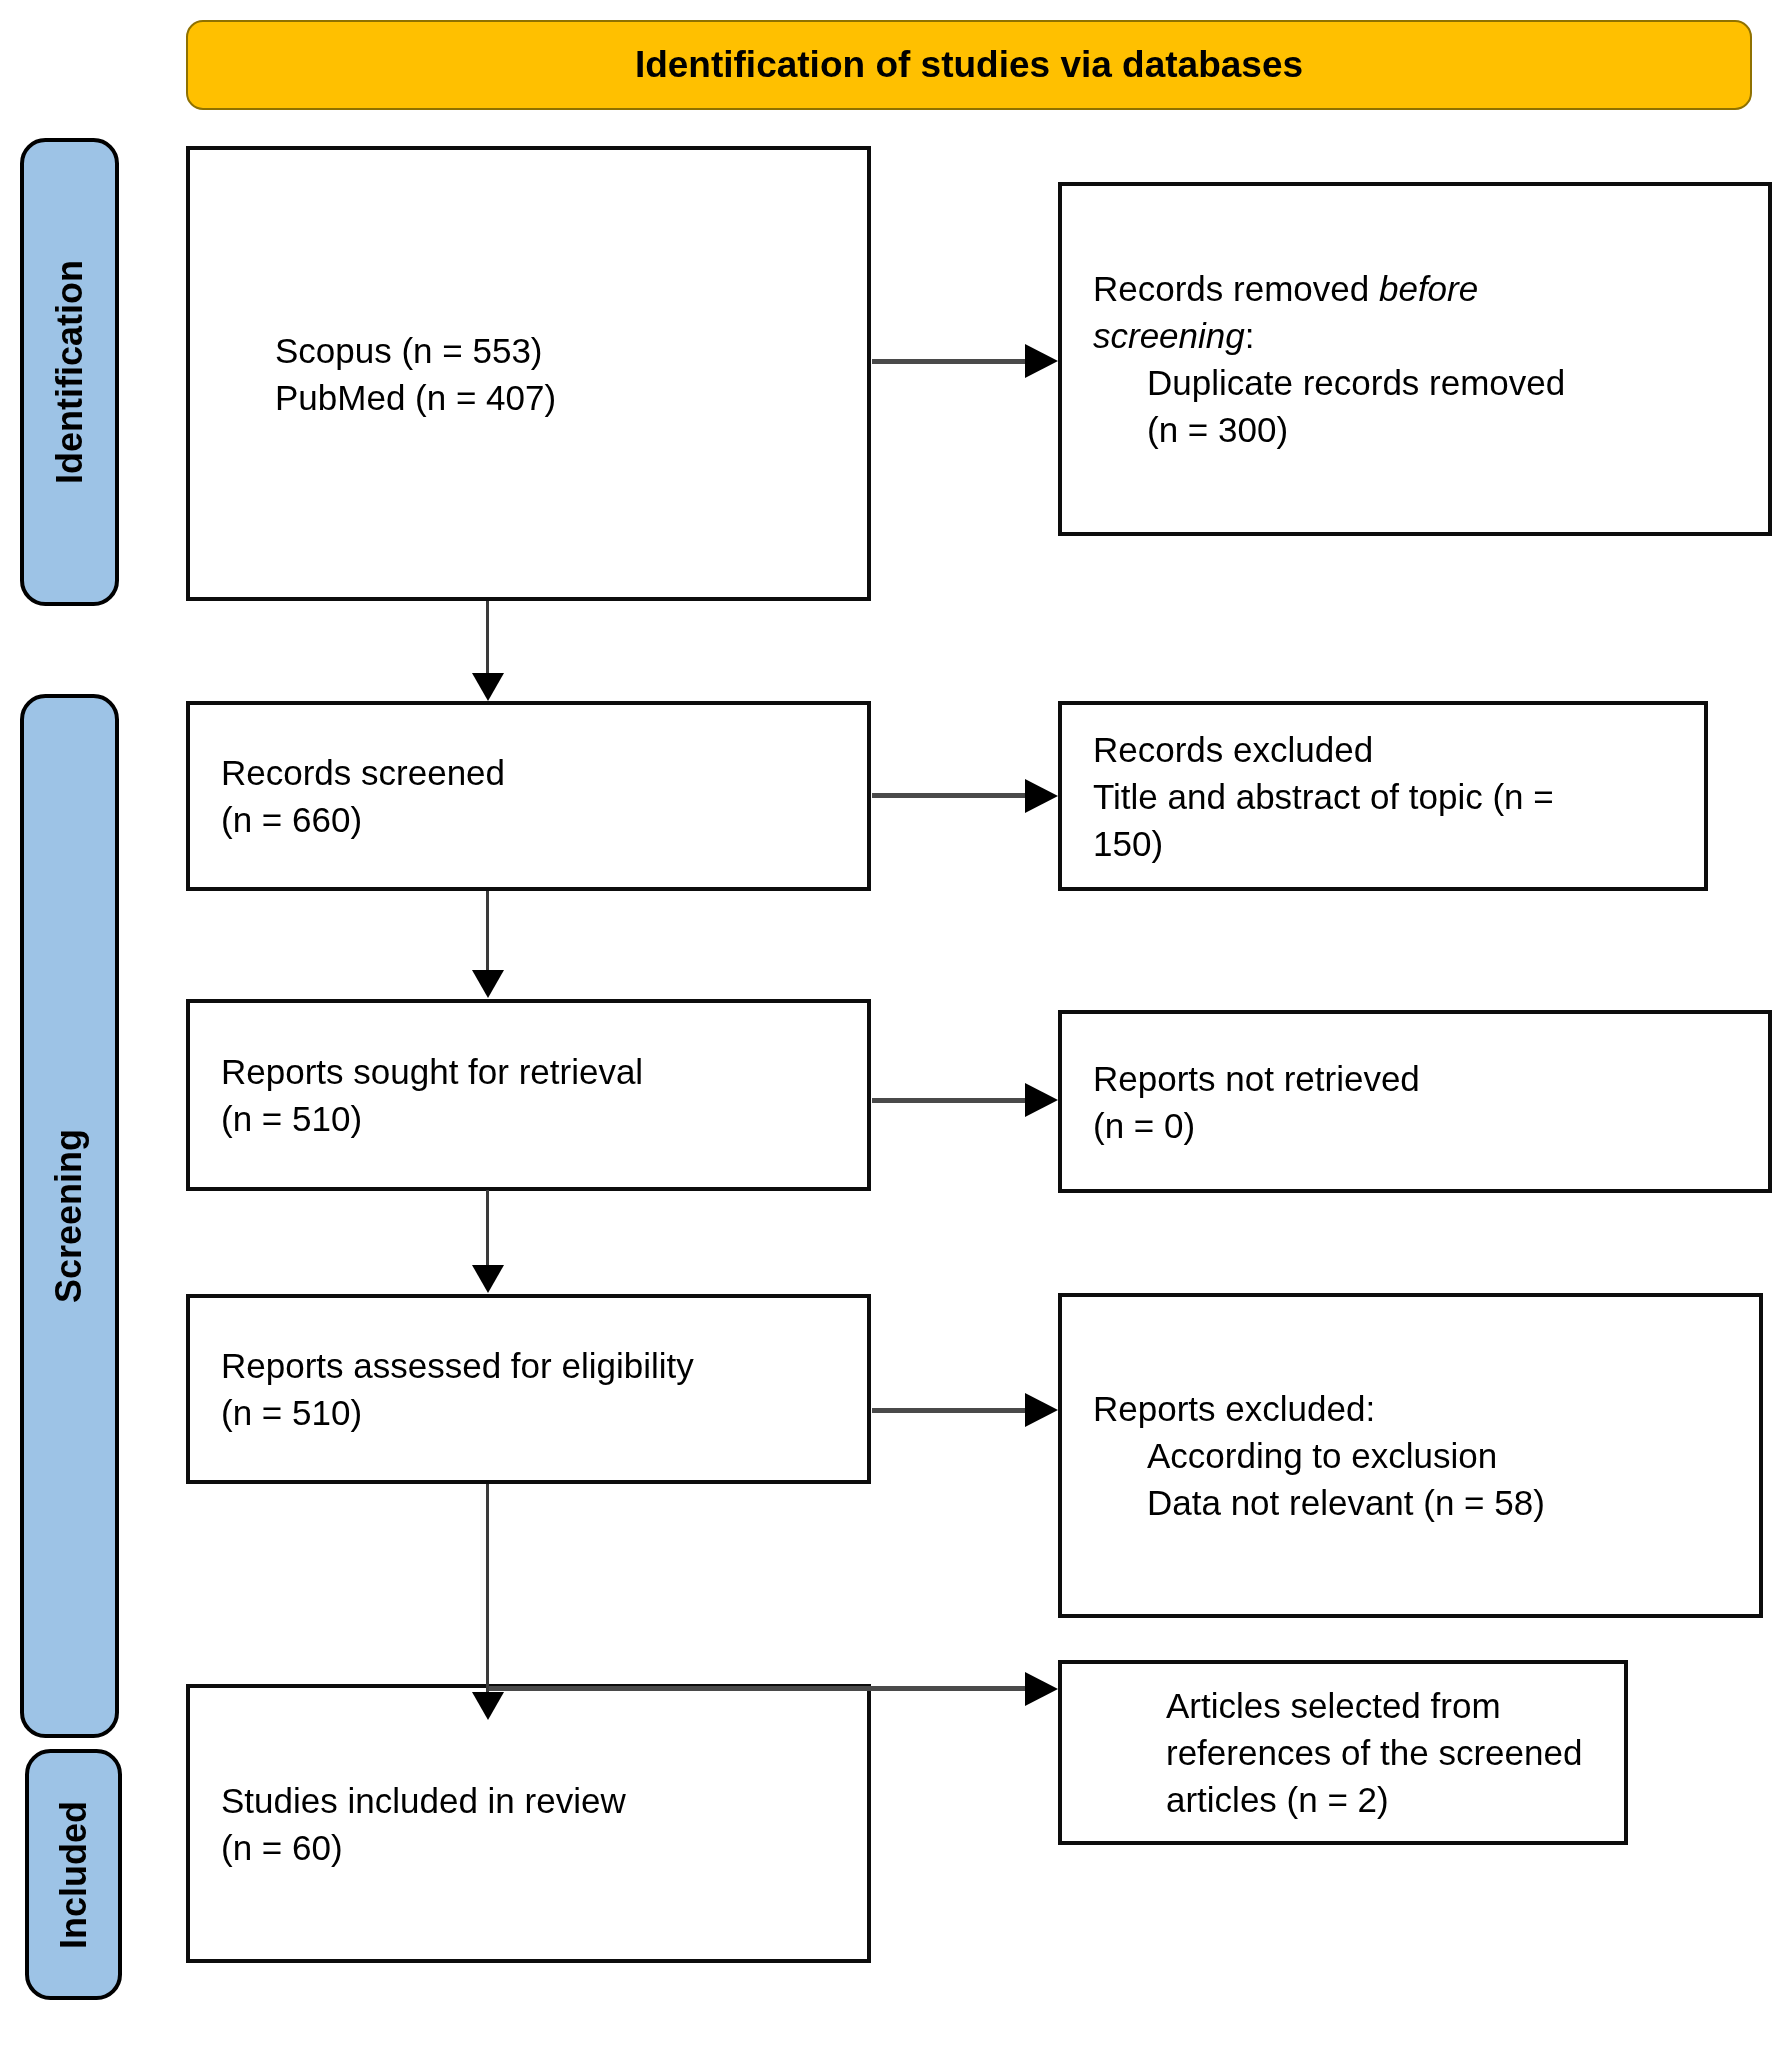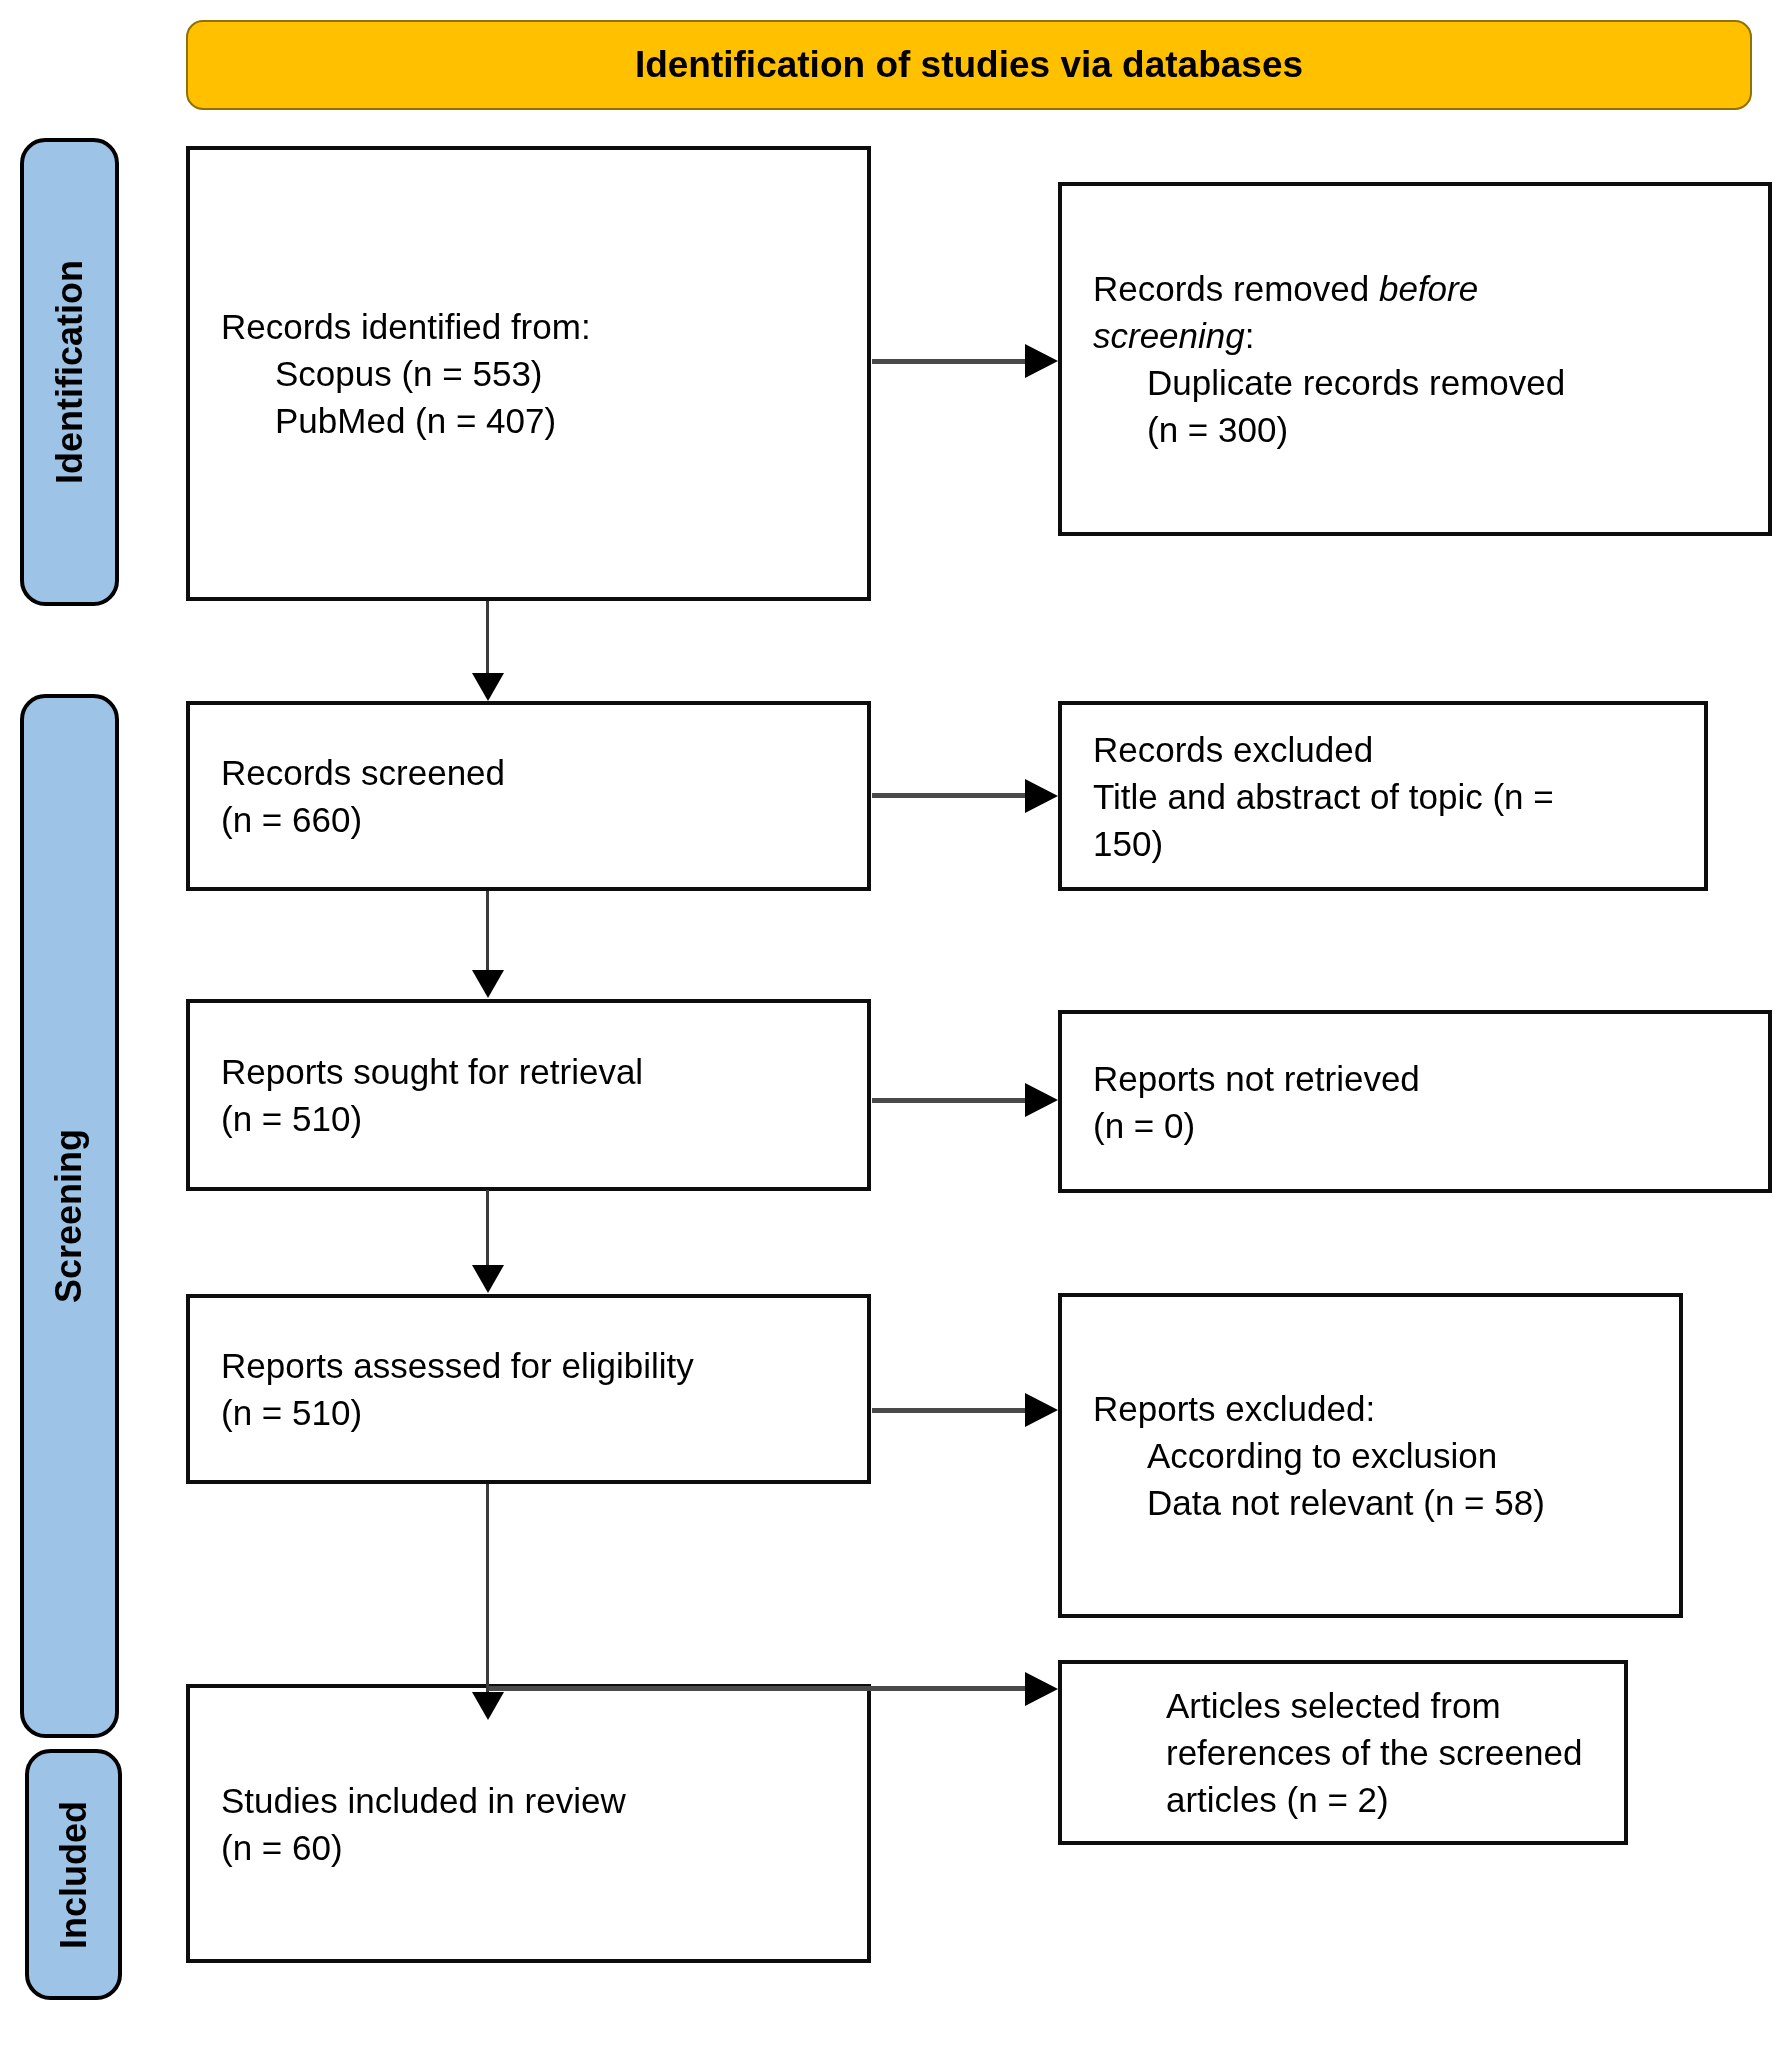--- a/index.html
+++ b/index.html
@@ -54,21 +54,21 @@
   
   .bx-identified {left:186px; top:146px;  width:685px; height:455px;}
   .bx-screened   {left:186px; top:701px; width:685px; height:190px;}
   .bx-sought     {left:186px; top:999px; width:685px; height:192px;}
   .bx-assessed   {left:186px; top:1294px; width:685px; height:190px;}
   .bx-included   {left:186px; top:1684px; width:685px; height:279px;}
   
   .bx-removed      {left:1058px; top:182px;  width:714px; height:354px;}
   .bx-excluded     {left:1058px; top:701px; width:650px; height:190px;}
   .bx-notretrieved {left:1058px; top:1010px; width:714px; height:183px;}
-  .bx-repexcluded  {left:1058px; top:1293px; width:625px; height:325px;}
+  .bx-repexcluded  {left:1058px; top:1293px; width:705px; height:325px;}
   .bx-articles     {left:1058px; top:1660px; width:570px; height:185px; padding-left:104px;}
   
   .vline{position:absolute; width:2.8px; background:#3a3a3a;}
   .hline{position:absolute; height:5.1px; background:#4a4a4a;}
   .head-down{
     position:absolute; width:0; height:0;
     border-left:16px solid transparent;
     border-right:16px solid transparent;
     border-top:28px solid #000;
   }
@@ -92,21 +92,20 @@
     <span>Identification</span>
   </div>
   <div class="phase screening" style="background: rgb(157, 195, 230);">
     <span>Screening</span>
   </div>
   <div class="phase included" style="background: rgb(157, 195, 230);">
     <span>Included</span>
   </div>
 
   <div class="box bx-identified">
-    <div class="ln">Records identified from:</div>
     <div class="ln indent">Scopus (n = 553)</div>
     <div class="ln indent">PubMed (n = 407)</div>
   </div>
 
   <div class="box bx-screened">
     <div class="ln">Records screened</div>
     <div class="ln">(n = 660)</div>
   </div>
 
   <div class="box bx-sought">

